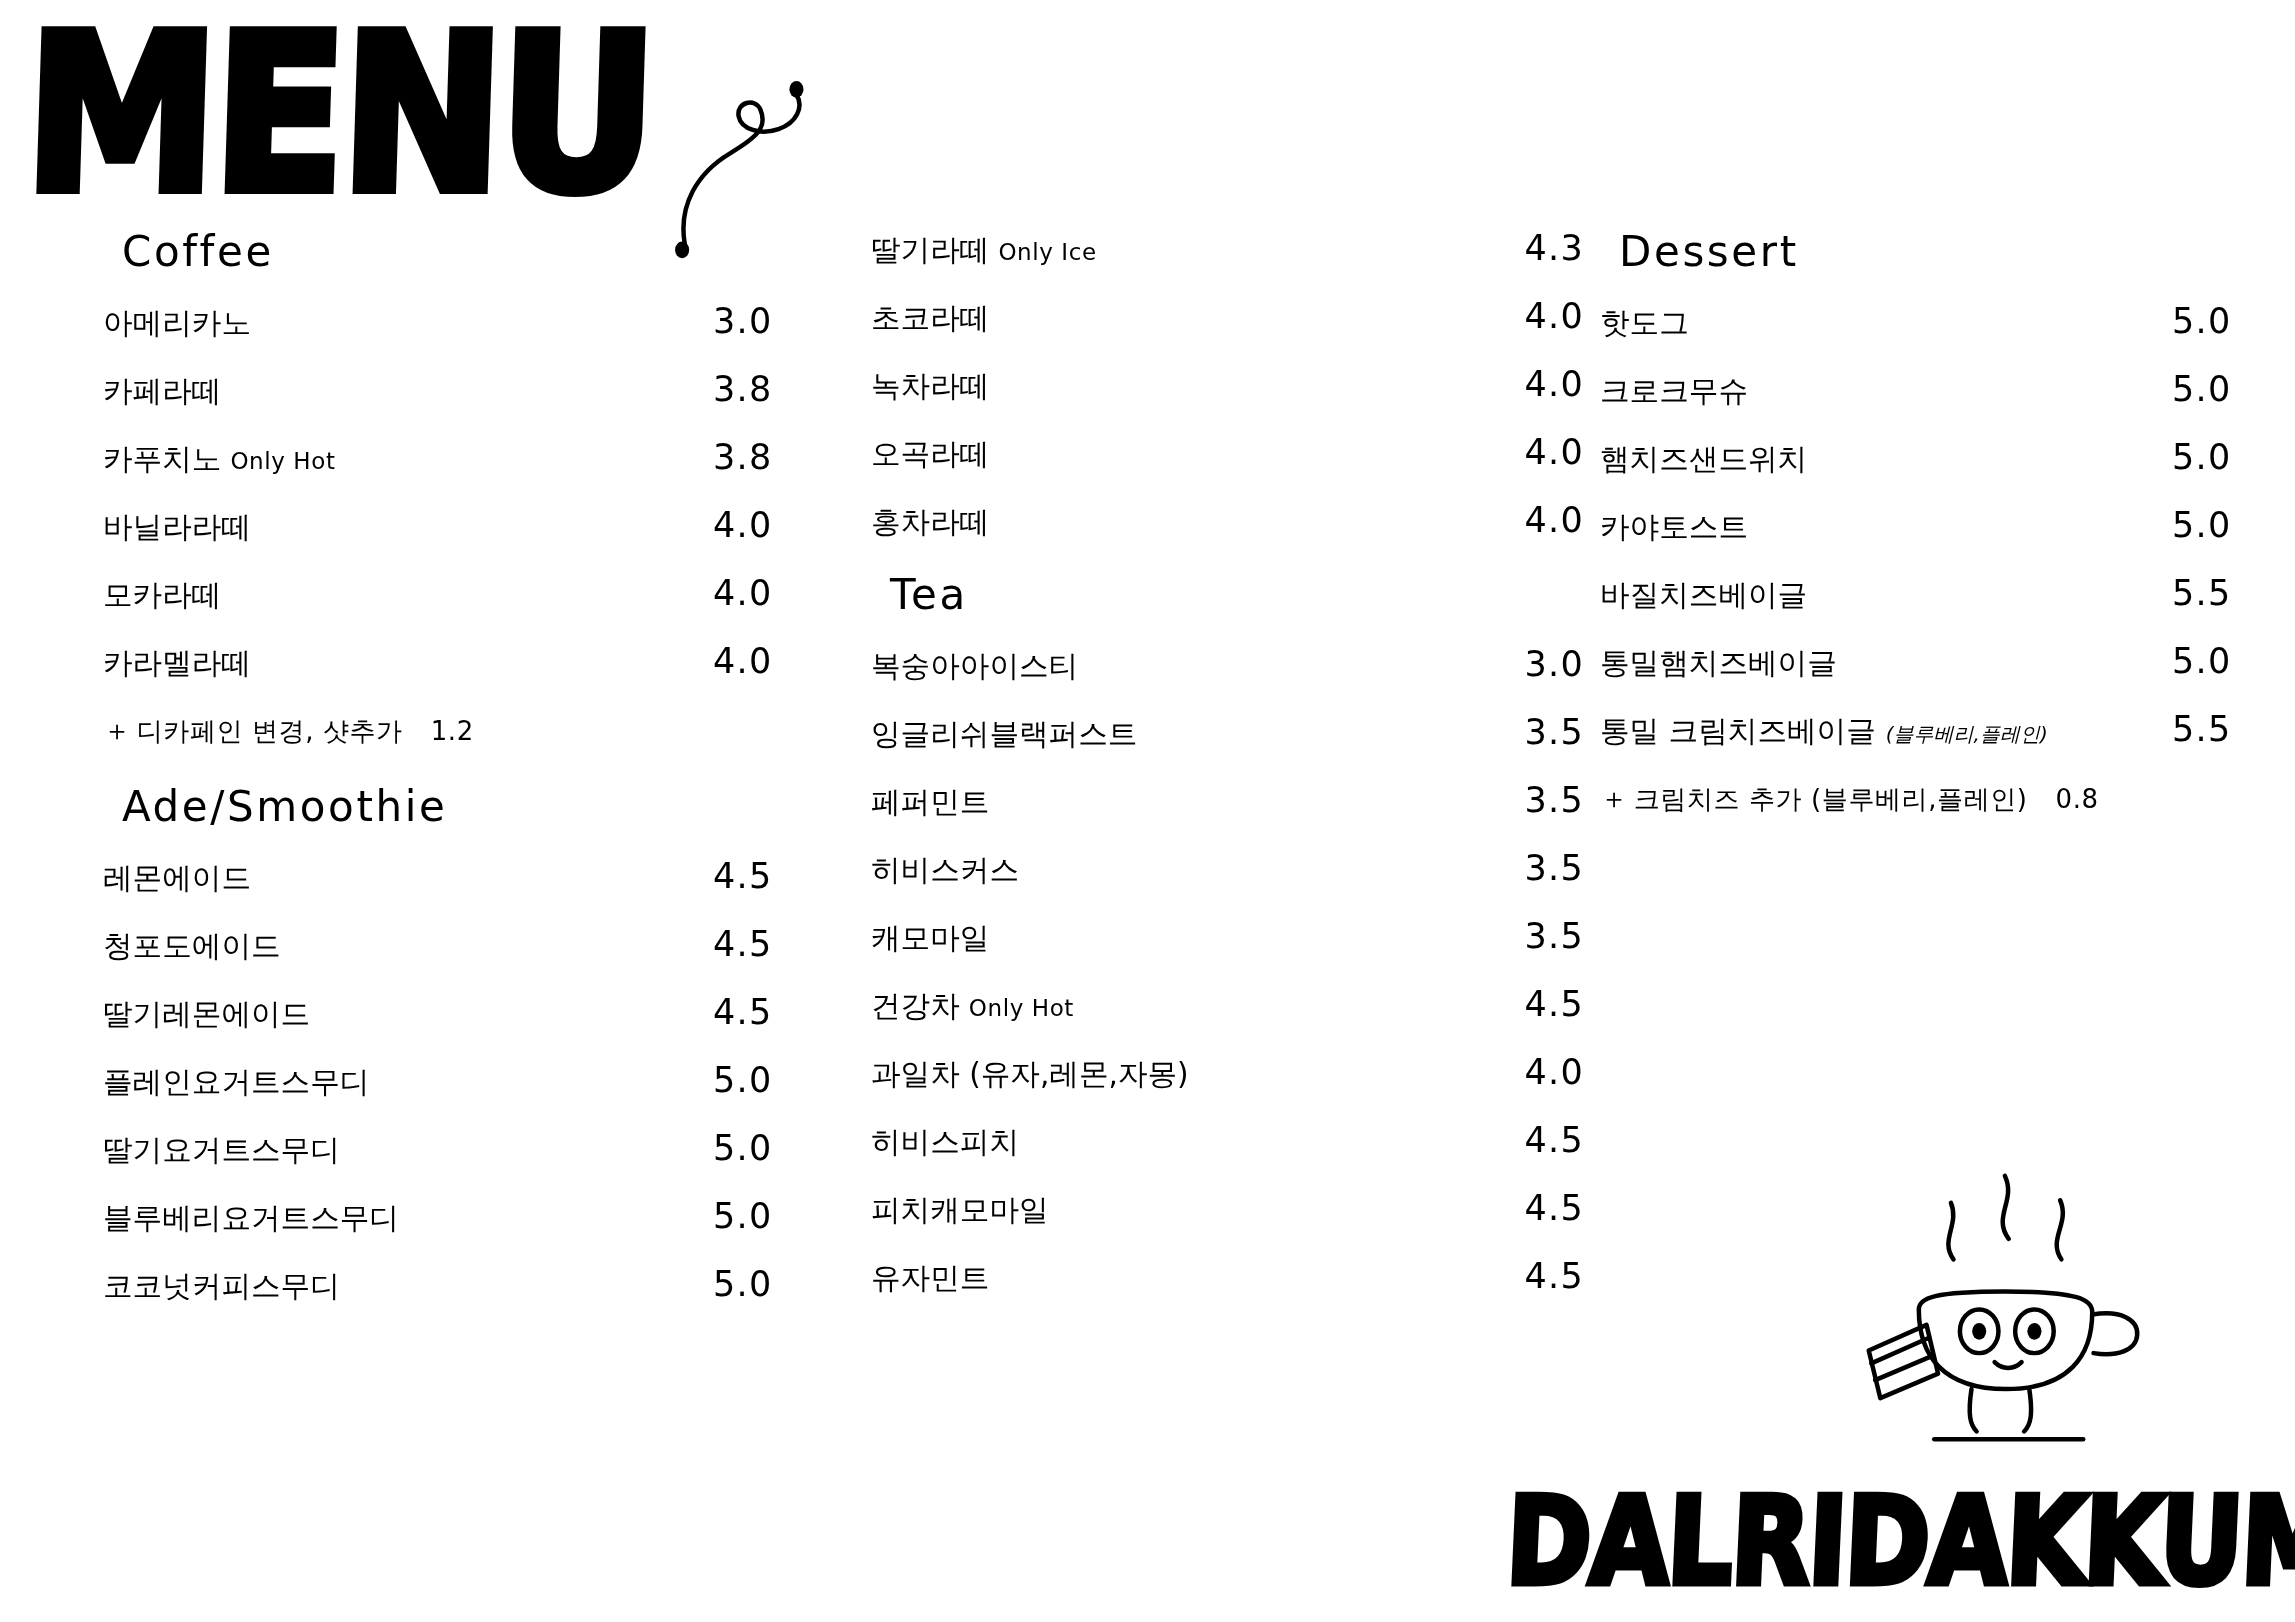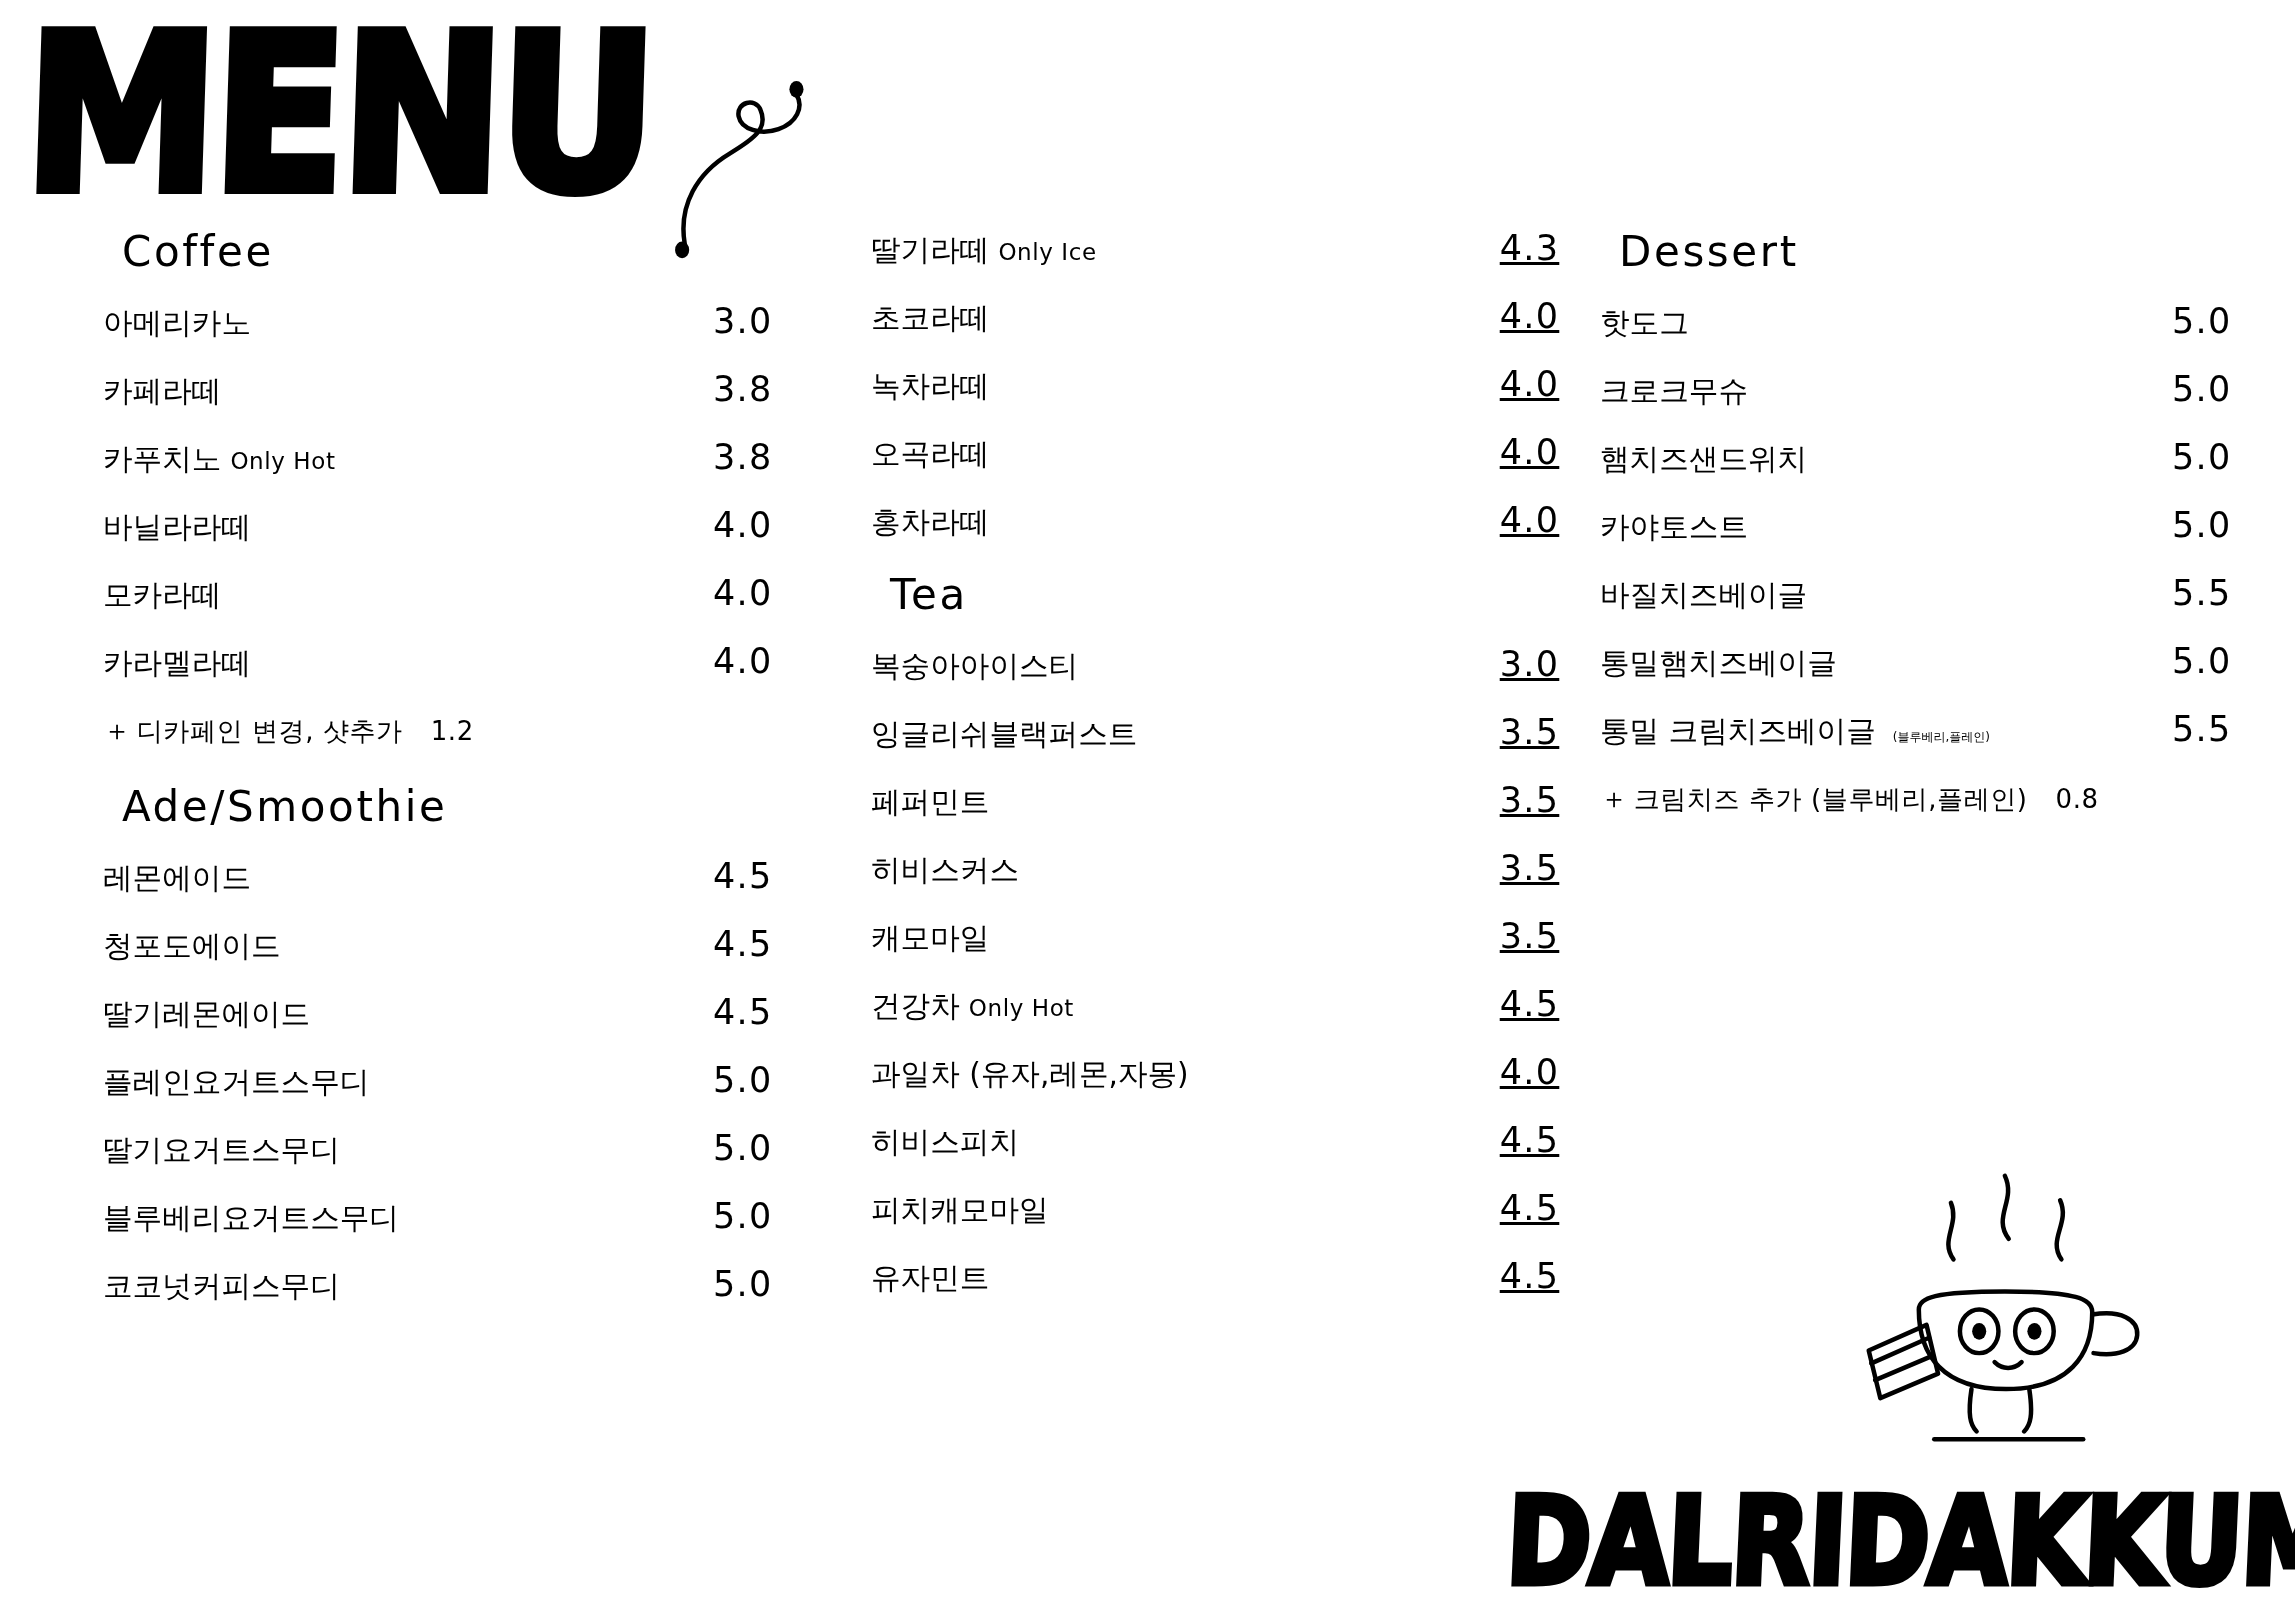--- a/index.html
+++ b/index.html
@@ -72,34 +72,35 @@
   }
   .item-name {
     flex: 0 0 auto;
   }
   .item-sub {
     font-size: 23px;
     margin-left: 9px;
     letter-spacing: 0.6px;
   }
   .item-note {
-    font-size: 12px;
-    margin-left: 17px;
+    font-size: 20px;
+    margin-left: 10px;
+    font-style: italic;
   }
   .item-spacer { flex: 1 1 auto; }
   .item-price {
     flex: 0 0 auto;
     font-size: 35px;
     letter-spacing: 1.3px;
   }
 
   
   #col-left  .item-price { width: 135px; text-align: left; }
   #col-left  .item-spacer { min-width: 26px; }
-  #col-mid   .item-price { width: 109px; text-align: center; text-decoration: underline; }
+  #col-mid   .item-price { width: 109px; text-align: right; }
   #col-right .item-price { width: 77px; text-align: left; }
 
   .addon {
     font-size: 26px;
     margin: 9px 0 0 0;
     letter-spacing: 0.6px;
     white-space: nowrap;
   }
   .addon .plus {
     font-size: 28px;

